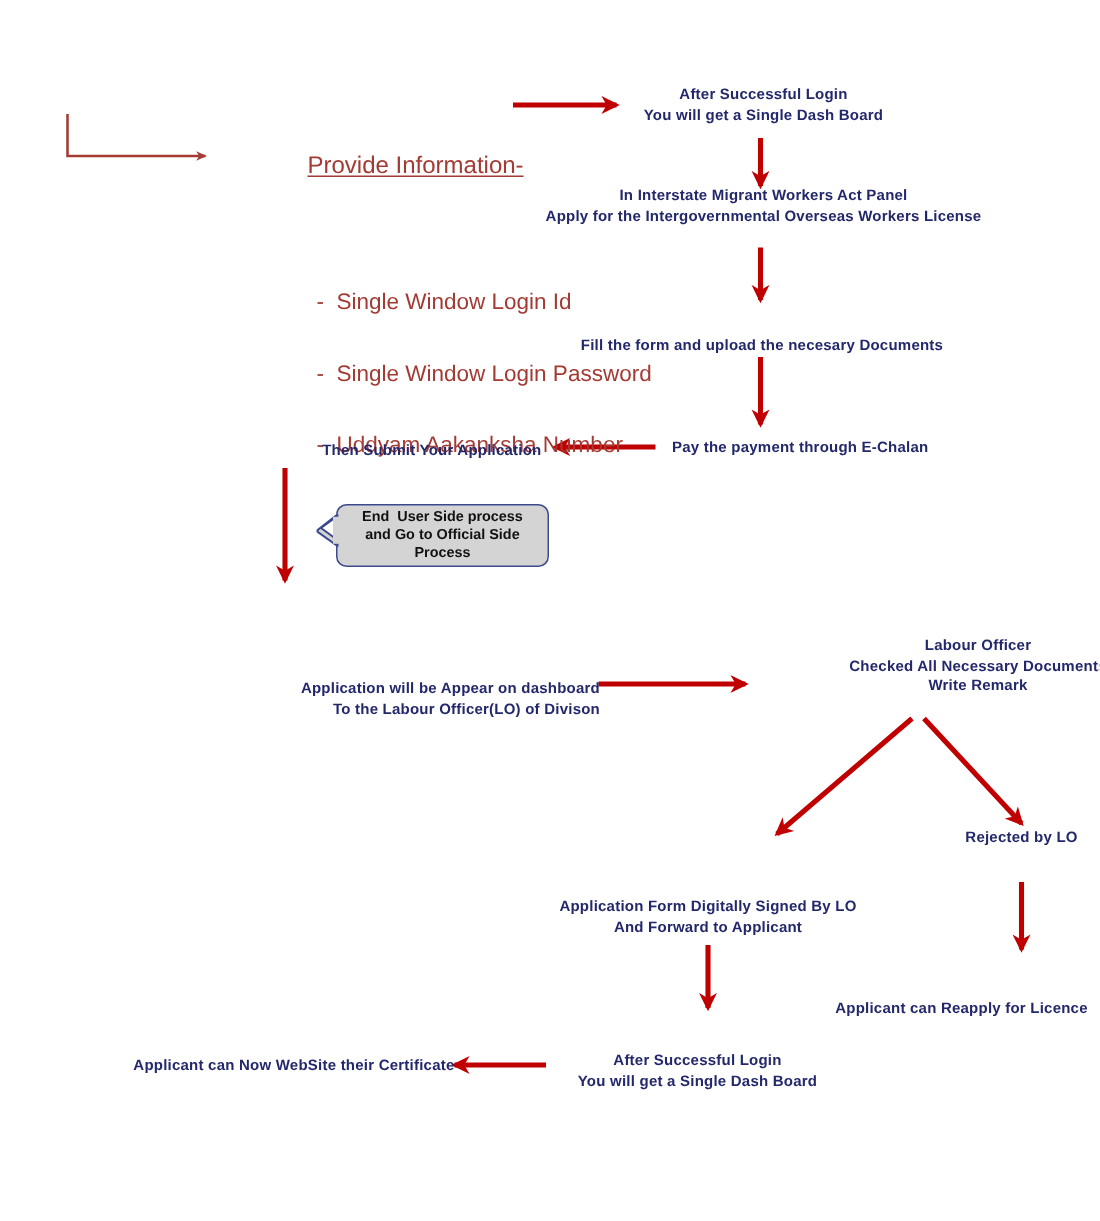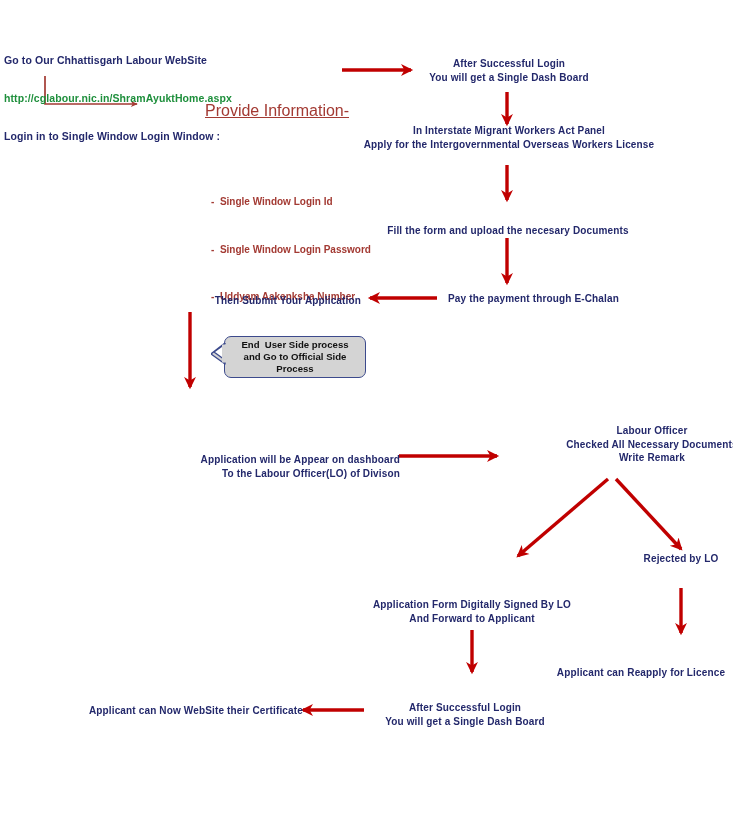--- a/index.html
+++ b/index.html
@@ -83,22 +83,22 @@
     padding-bottom: 0px;
     line-height: 12px;
   }
   #provide-info-list {
     margin: 4px 0 0 0;
     padding: 0;
     list-style: none;
   }
   #provide-info-list li {
     color: #A33A33;
-    font-size: 10px;
-    font-weight: bold;
+    font-size: 15px;
+    font-weight: normal;
     line-height: 11.5px;
     white-space: pre;
     padding-left: 6px;
   }
 
   
   #callout {
     position: absolute;
     left: 224px;
     top: 336px;
@@ -175,25 +175,20 @@
 
     <line x1="616" y1="479" x2="681" y2="549" stroke="#C00000" stroke-width="3.4" marker-end="url(#headThick)"></line>
 
     <line x1="681" y1="588" x2="681" y2="633" stroke="#C00000" stroke-width="3.4" marker-end="url(#headThick)"></line>
 
     <line x1="472" y1="630" x2="472" y2="672" stroke="#C00000" stroke-width="3.4" marker-end="url(#headThick)"></line>
 
     <line x1="364" y1="710" x2="303" y2="710" stroke="#C00000" stroke-width="3.4" marker-end="url(#headThick)"></line>
   </svg>
 
-  <div id="header-block">
-    <span class="hdr-line1">Go to Our Chhattisgarh Labour WebSite</span>
-    <span class="hdr-line2">http://cglabour.nic.in/ShramAyuktHome.aspx</span>
-    <span class="hdr-line3">Login in to Single Window Login Window :</span>
-  </div>
 
   <div id="provide-info">
     <div><span id="provide-info-title">Provide Information-</span></div>
     <ul id="provide-info-list">
       <li>-  Single Window Login Id</li>
       <li>-  Single Window Login Password</li>
       <li>-  Uddyam Aakanksha Number</li>
     </ul>
   </div>
 

